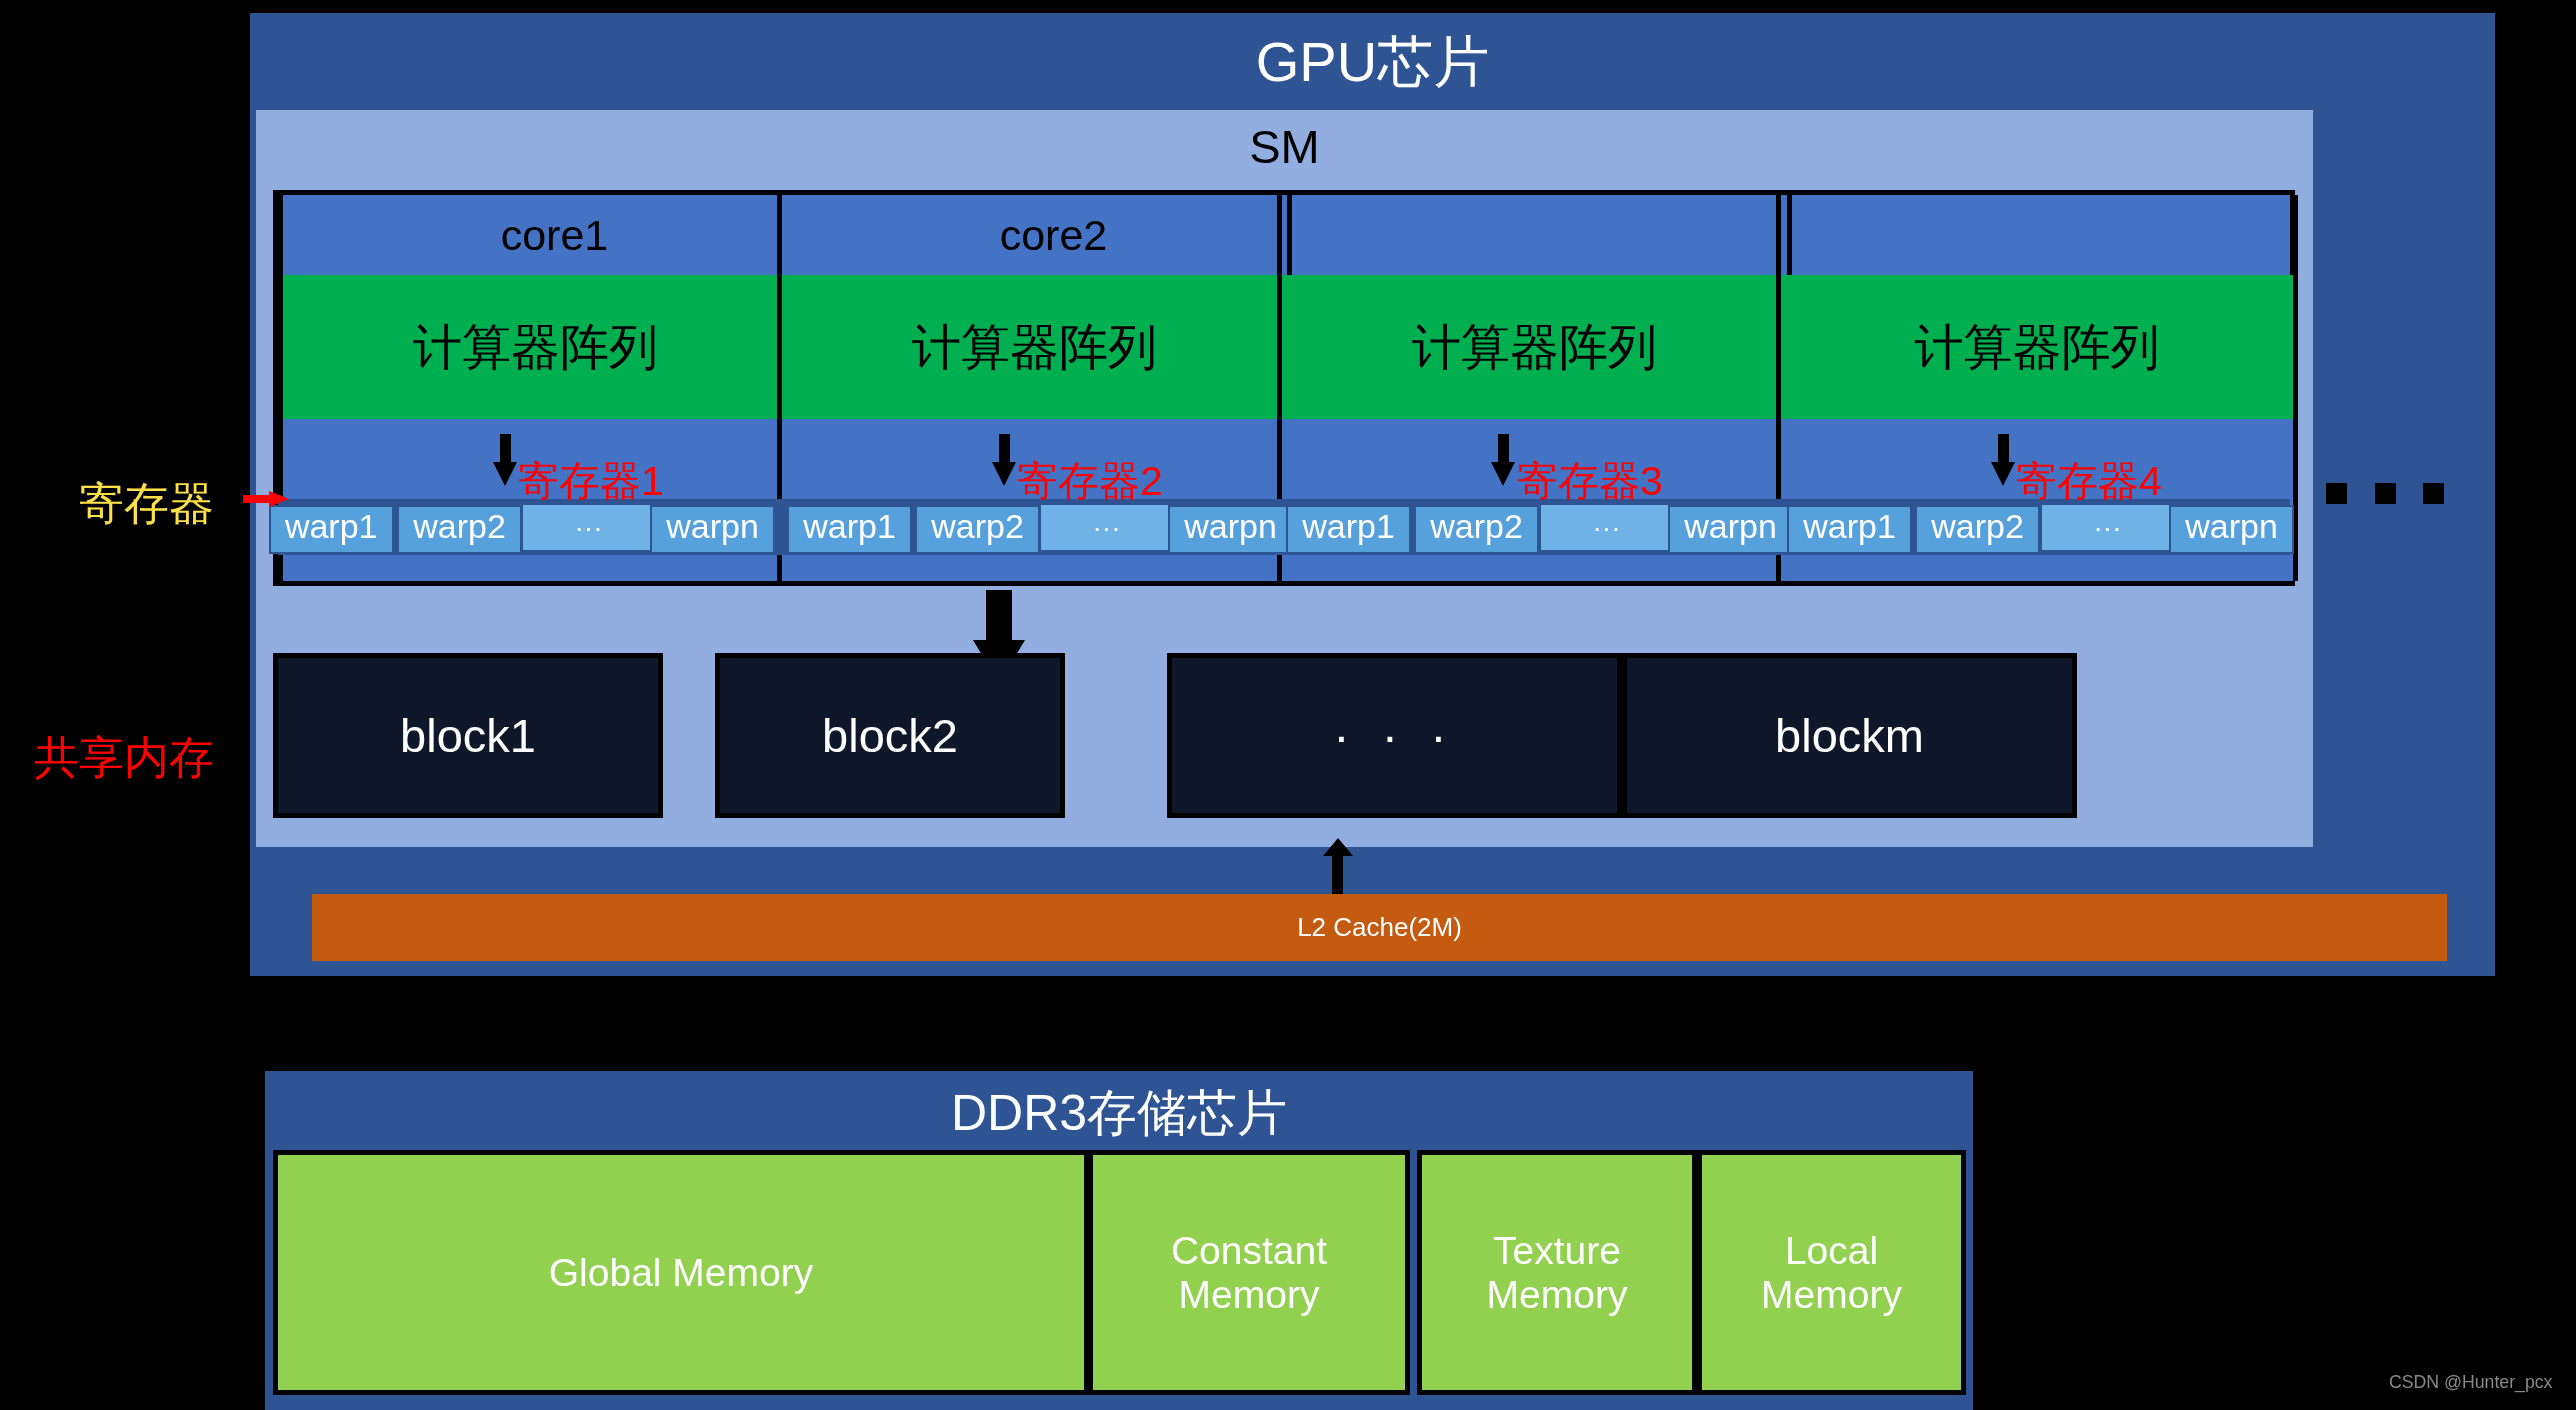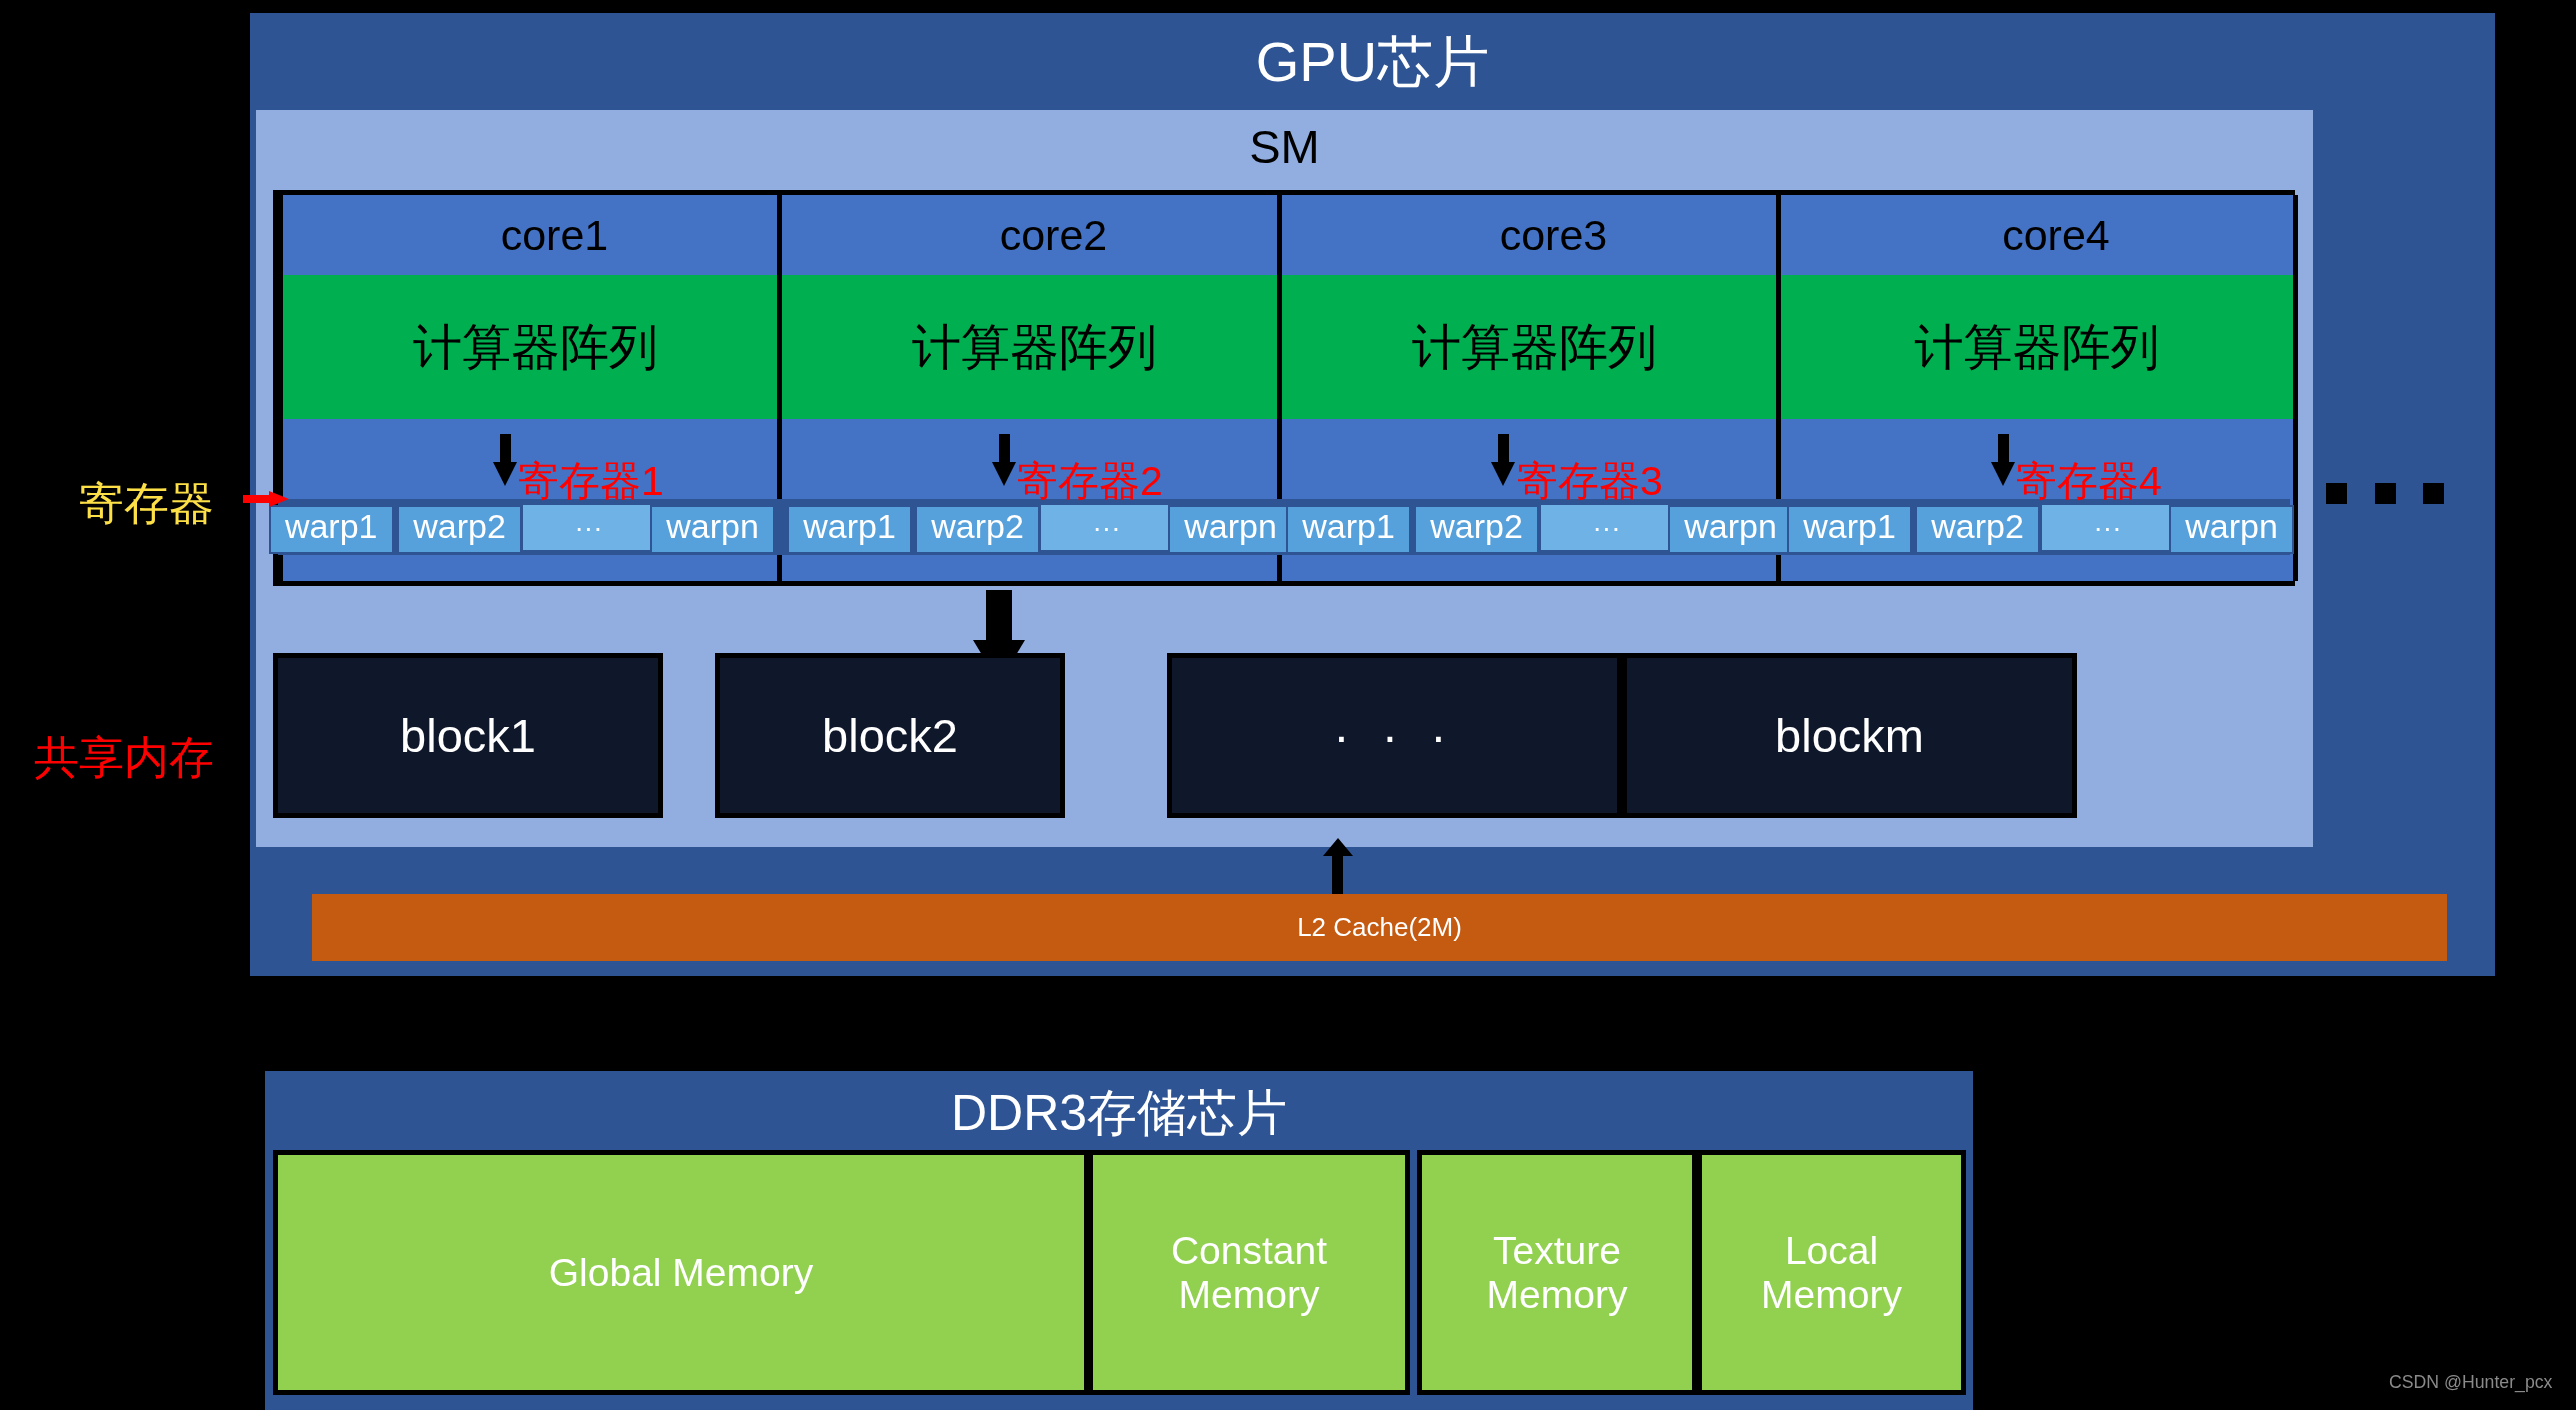--- a/index.html
+++ b/index.html
@@ -103,26 +103,24 @@
     <div class="core-title">core1</div>
     <div class="core-green">计算器阵列</div>
     <div class="core-bottom"></div>
   </div>
   <div class="core-col" style="left:499px;width:505px;">
     <div class="core-title">core2</div>
     <div class="core-green">计算器阵列</div>
     <div class="core-bottom"></div>
   </div>
   <div class="core-col" style="left:999px;width:505px;">
-    <div class="core-title">core3</div>
     <div class="core-green">计算器阵列</div>
     <div class="core-bottom"></div>
   </div>
   <div class="core-col" style="left:1498px;width:512px;">
-    <div class="core-title">core4</div>
     <div class="core-green">计算器阵列</div>
     <div class="core-bottom"></div>
   </div>
 
   <div id="warp-band">
 
     <div class="warp-box" style="left:-9.3px;width:121px;">warp1</div>
     <div class="warp-box" style="left:119px;width:121px;">warp2</div>
     <div class="warp-gap" style="left:245px;width:131px;">···</div>
     <div class="warp-box" style="left:372px;width:121px;">warpn</div>

